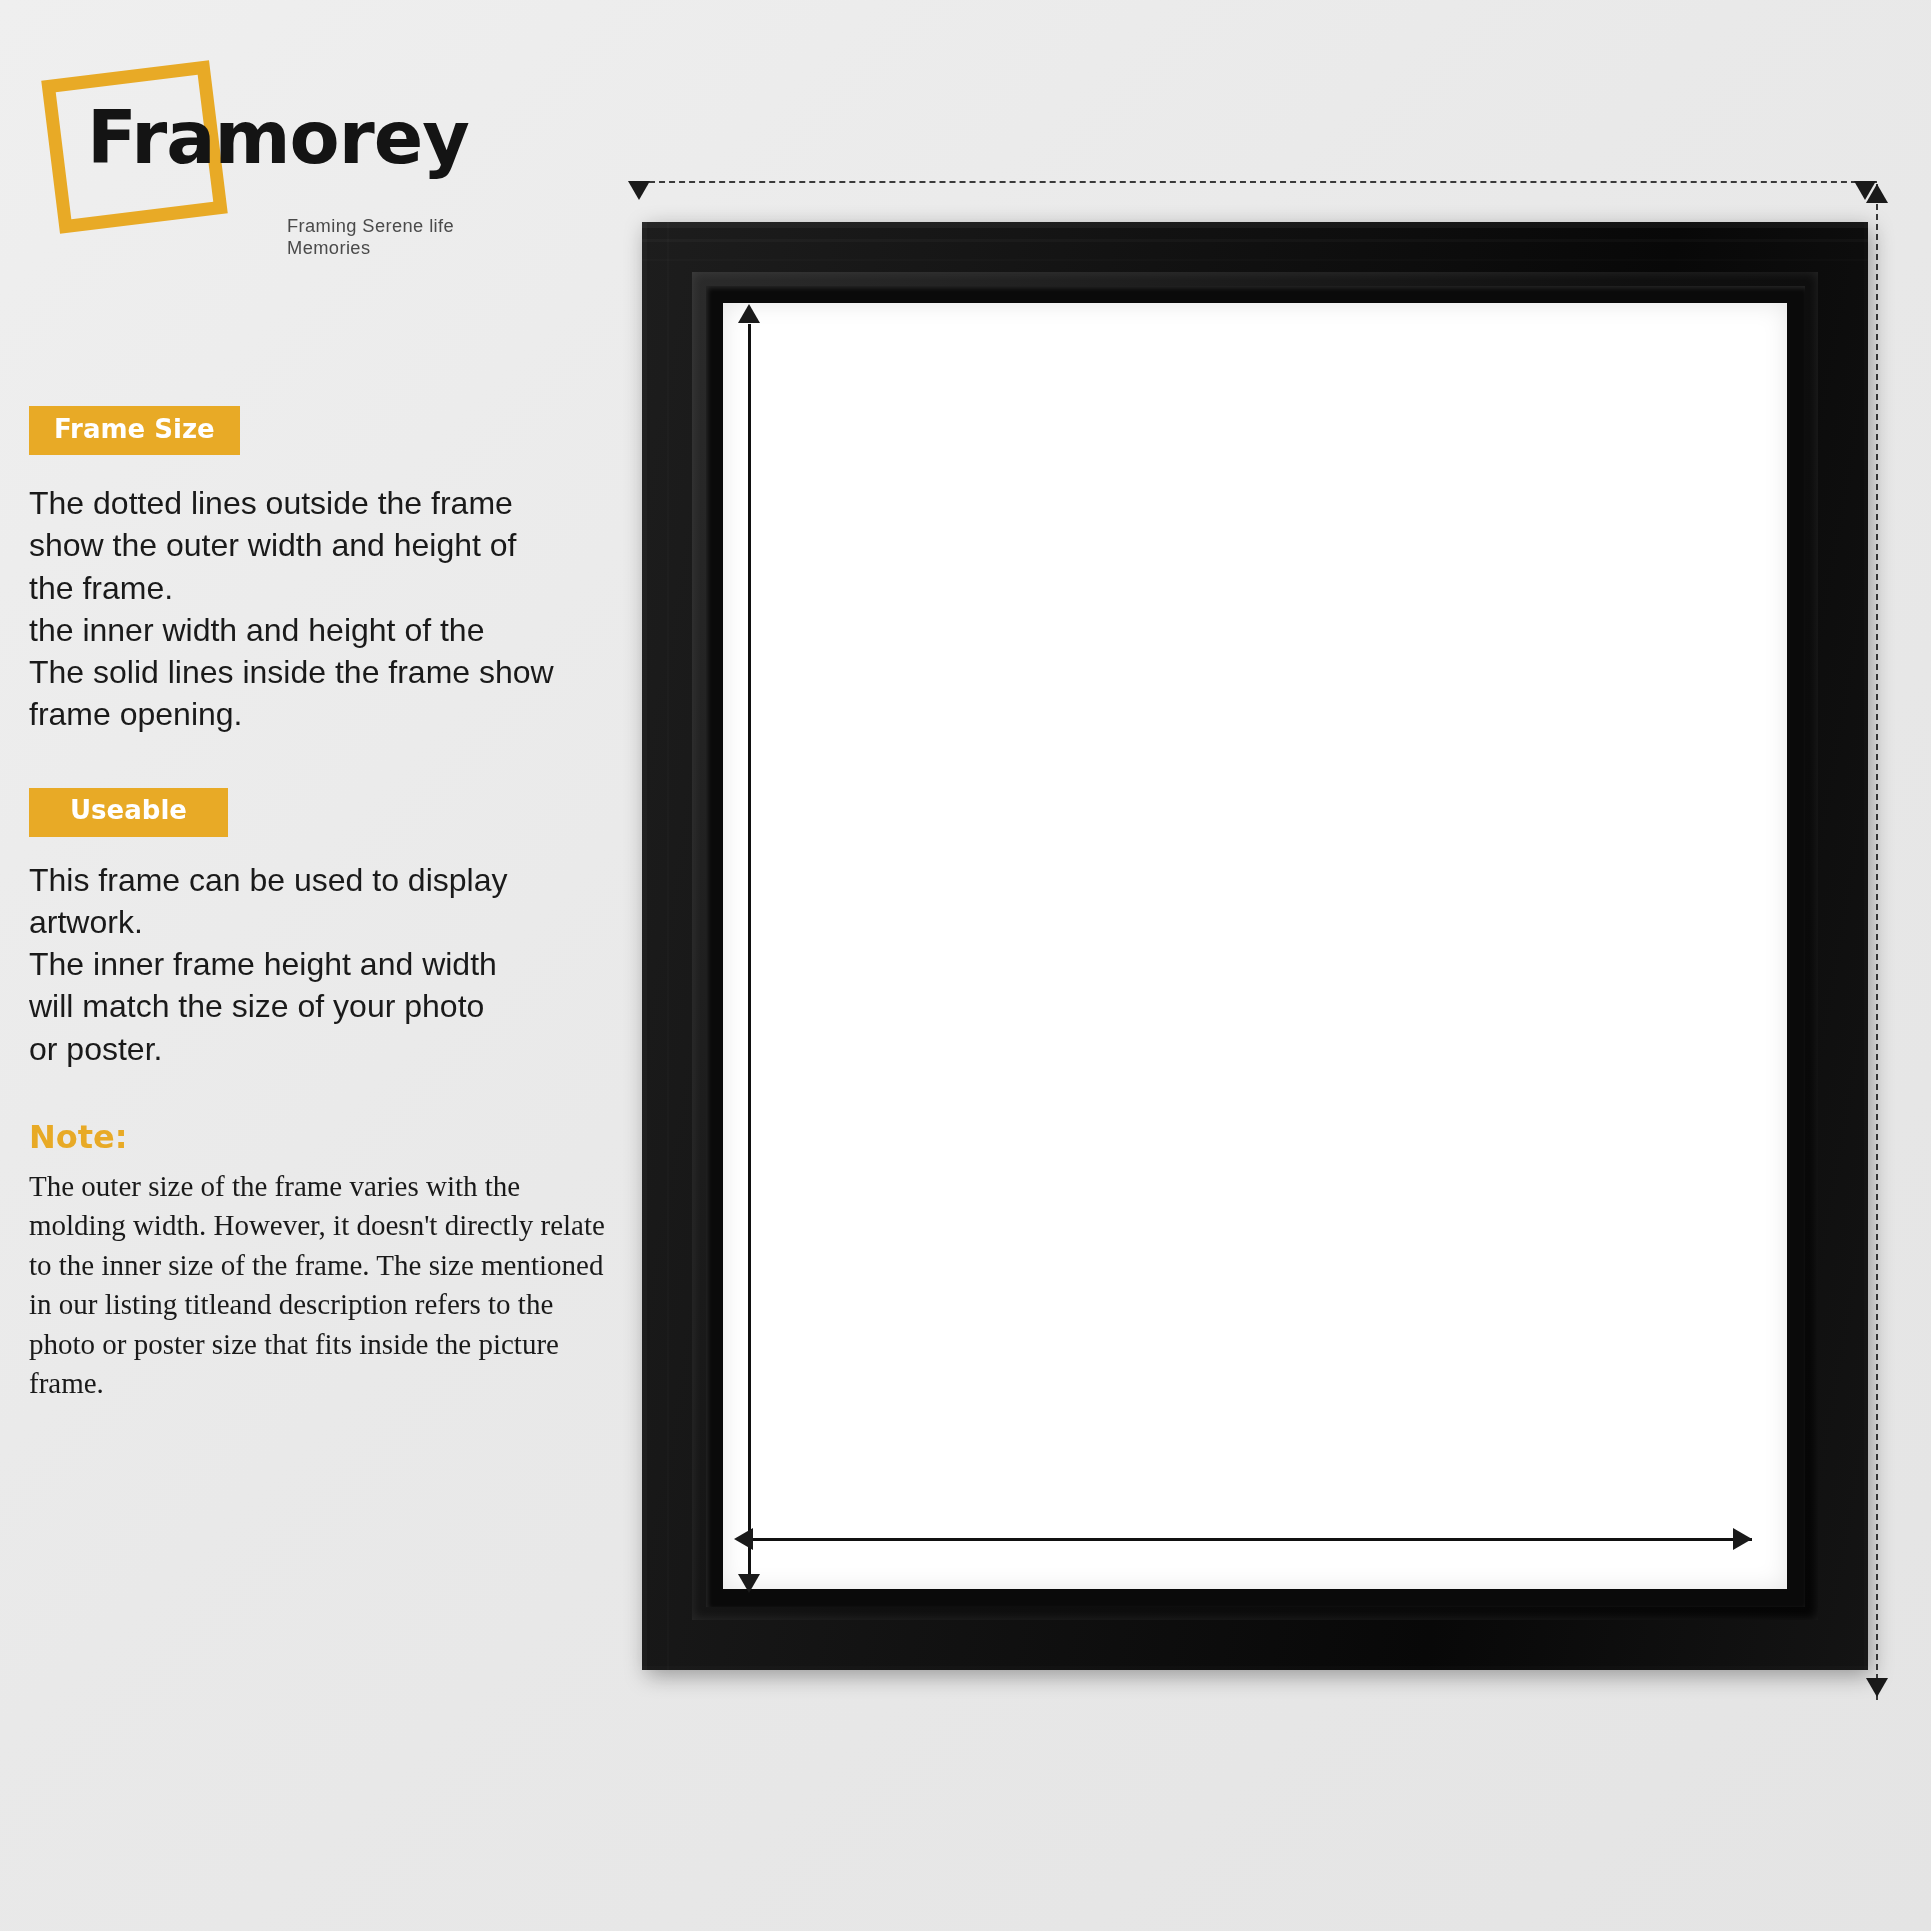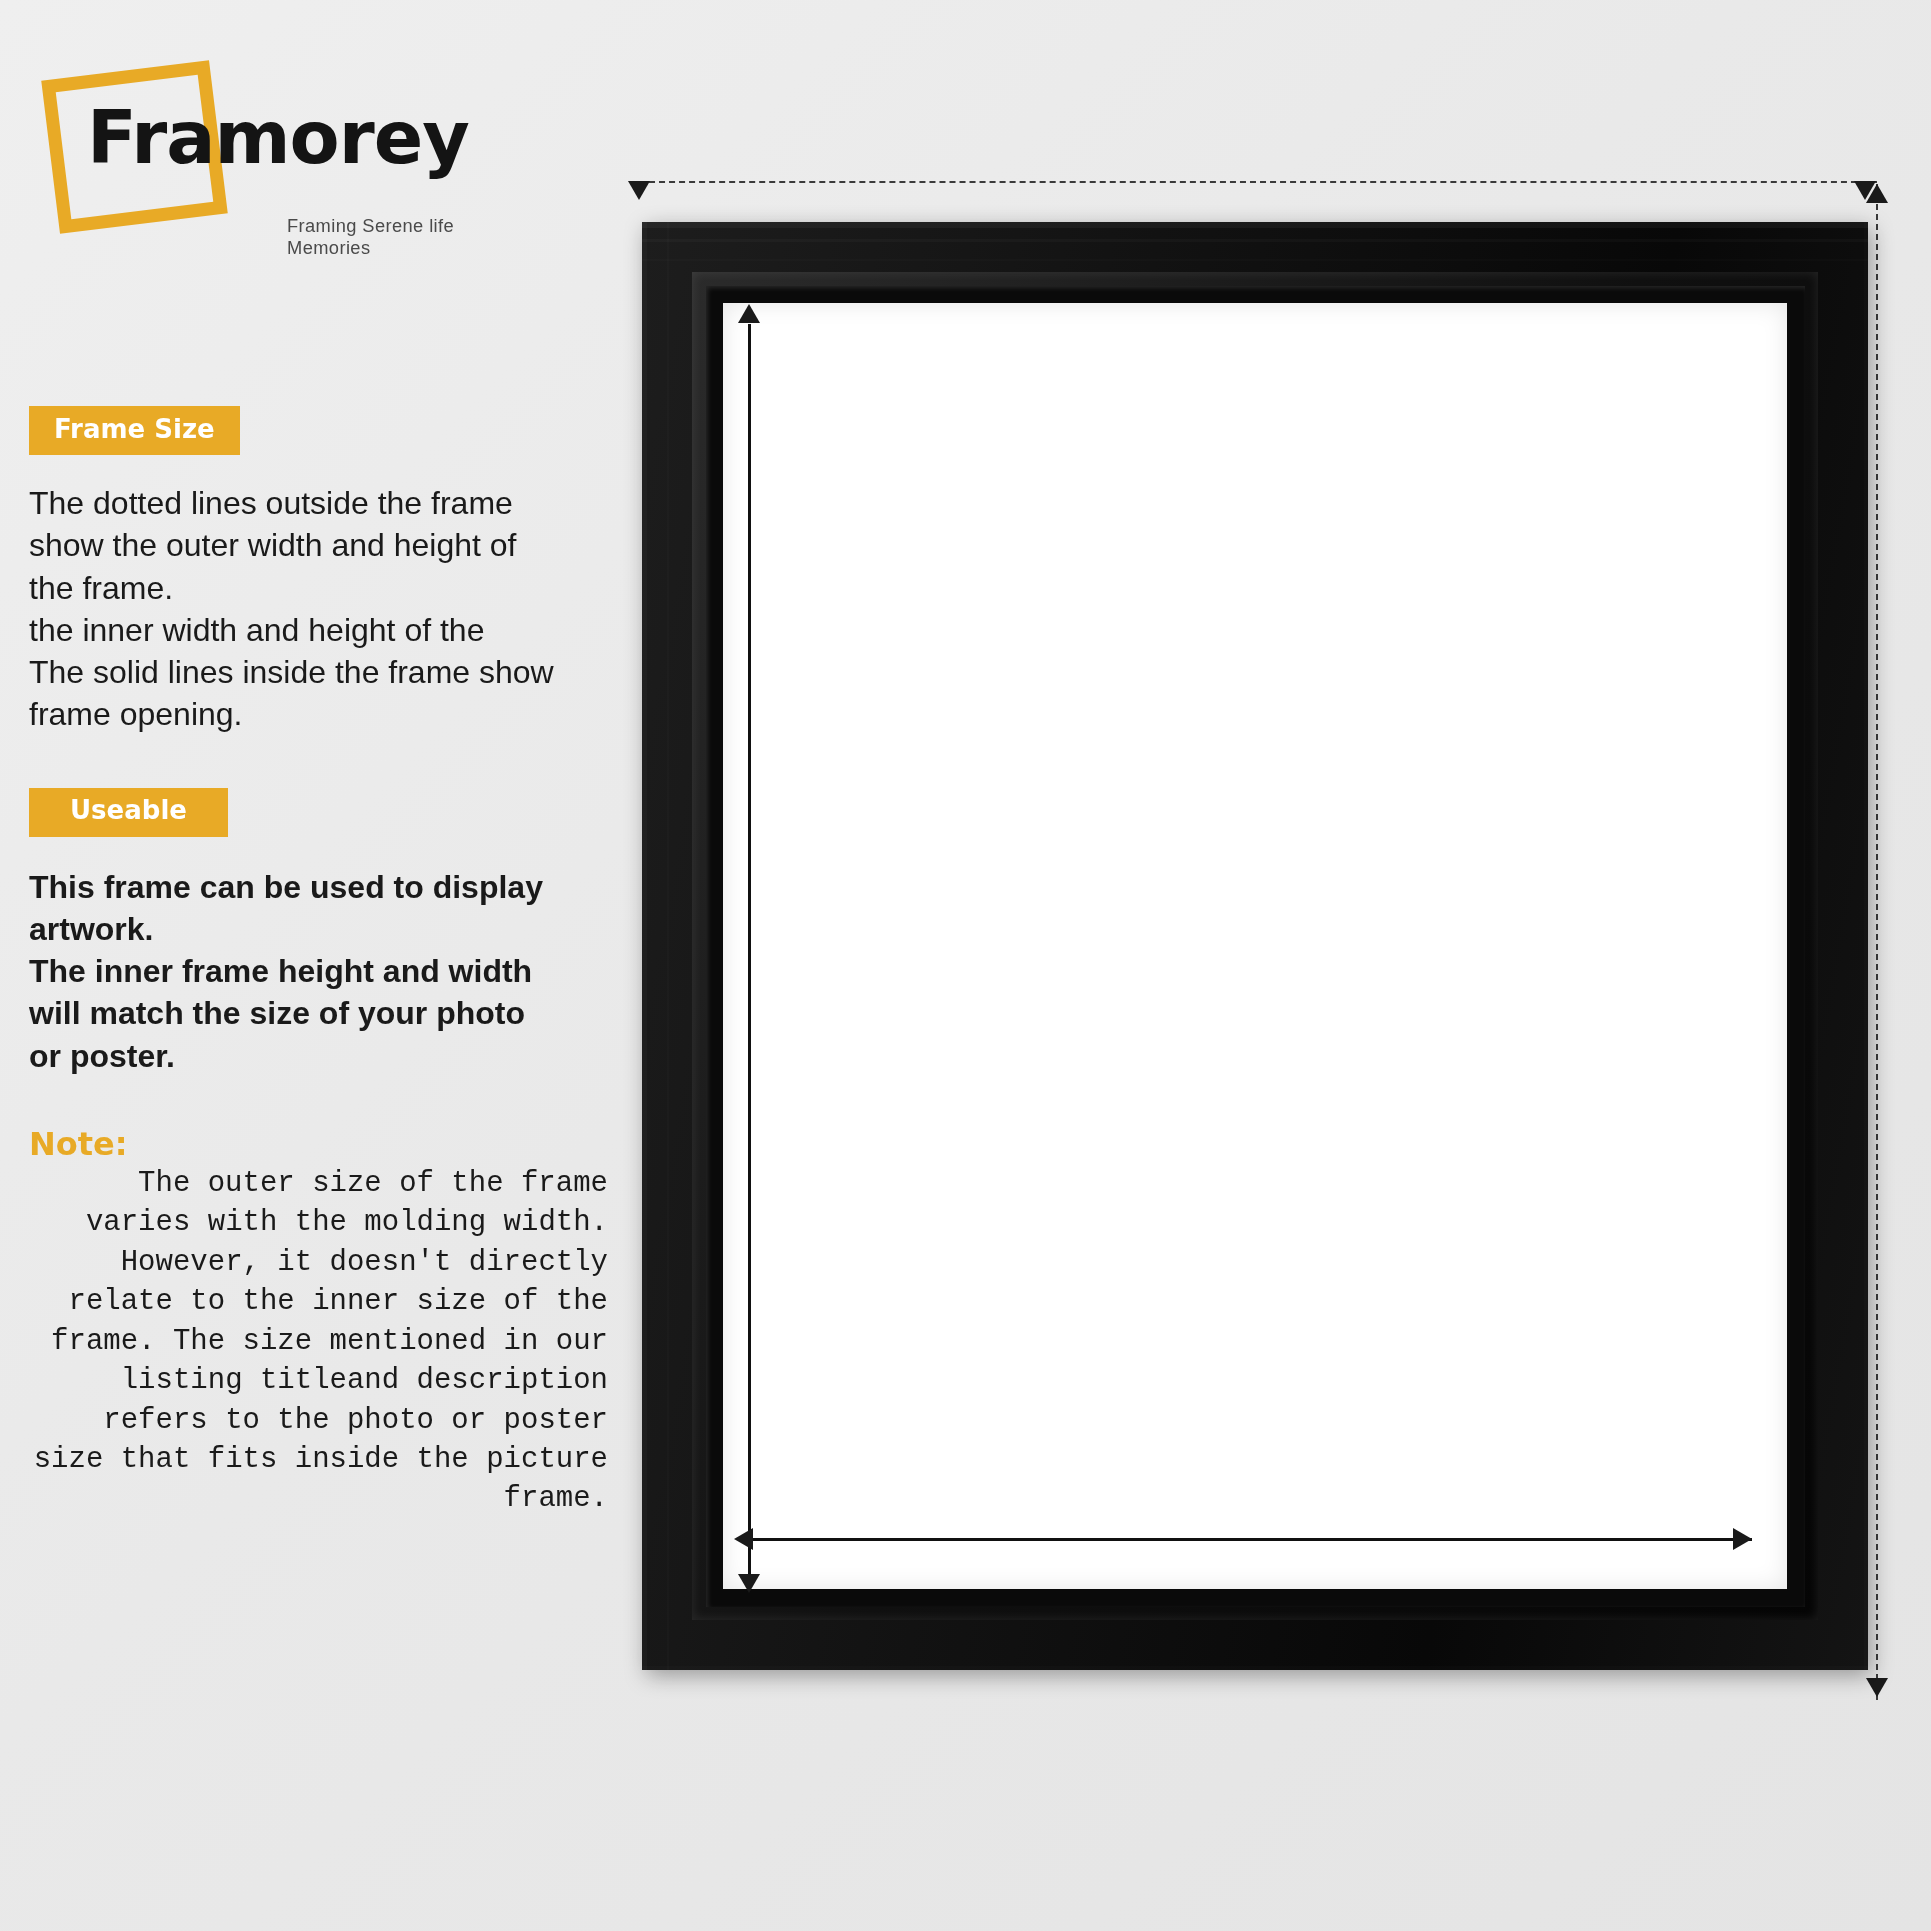--- a/index.html
+++ b/index.html
@@ -72,36 +72,36 @@
     margin-top: 25px;
     text-align: justify;
     font-family: "Liberation Sans", sans-serif;
     width: 589px;
   }
   .para.nojust { text-align: left; }
   .para span { display: block; }
   #section-frame-size .para { margin-top: 27px; }
   #section-useable { margin-top: 52px; }
   #section-useable .badge { padding-left: 41px; padding-right: 41px; }
-  #section-useable .para { margin-top: 29px; font-weight: bold; }
+  #section-useable .para { margin-top: 22px; }
   #note-title {
     margin-top: 48px;
     font-size: 32px;
     font-weight: bold;
     color: #e8aa26;
     font-family: "DejaVu Sans", sans-serif;
   }
   #note-body {
-    margin-top: 1px;
+    margin-top: 11px;
     font-size: 29px;
     line-height: 1.36;
     color: #1a1a1a;
     width: 579px;
-    text-align: right;
-    font-family: Liberation Mono, monospace;
+    text-align: left;
+    font-family: Liberation Serif, serif;
   }
 
   
   #frame-area {
     position: absolute;
     left: 618px; top: 145px;
     width: 1274px; height: 1622px;
   }
   
   #dash-top {

